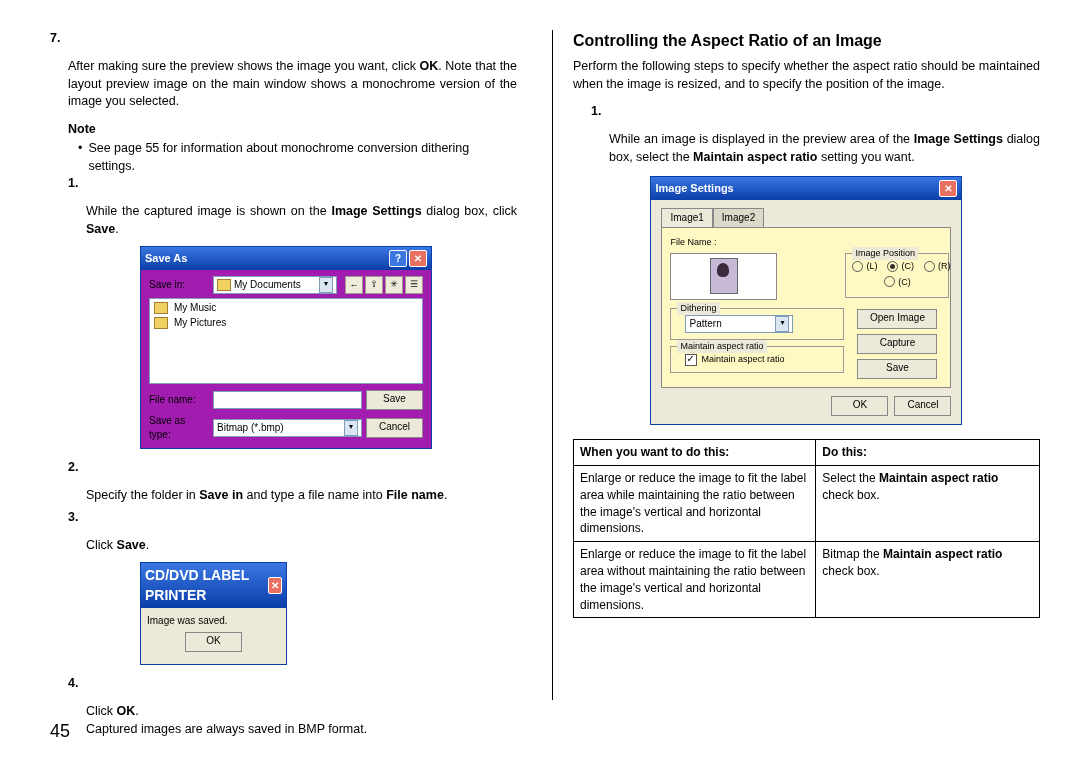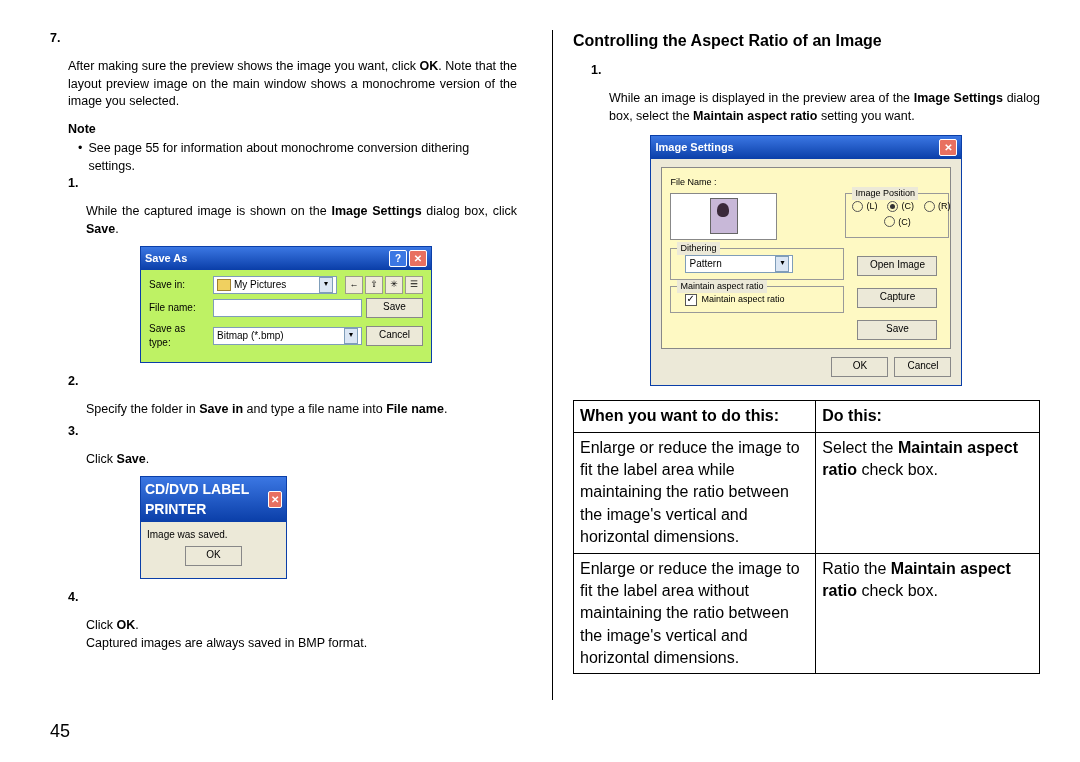--- a/index.html
+++ b/index.html
@@ -42,42 +42,42 @@
   .section-heading { font-weight: bold; font-size: 14px; margin: 24px 0 6px 0; }
   .col-right .section-heading { font-size: 16px; margin-top: 0; }
   .small-indent { margin-left: 18px; }
   .pagenum { position: absolute; bottom: 20px; left: 50px; font-size: 18px; }
 
   
   .saveas {
     width: 290px;
     margin: 8px 0 10px 90px;
     border: 1px solid #0a3ea8;
-    background: #bef264;
+    background: #a21caf;
     font-size: 10px;
     font-family: Tahoma, sans-serif;
   }
   .titlebar {
     background: linear-gradient(to bottom, #3b77e3, #0a3ea8);
     color: #fff;
     display: flex;
     align-items: center;
     justify-content: space-between;
     padding: 3px 4px;
     font-weight: bold;
     font-size: 11px;
   }
   .titlebar-right { display: flex; gap: 2px; }
   .win-btn {
     width: 16px; height: 15px; background: #e87060; color: #fff;
     display: flex; align-items: center; justify-content: center;
     font-size: 10px; border: 1px solid #fff; border-radius: 2px;
   }
   .help-btn { background: #3b77e3; }
-  .saveas-body { padding: 6px 8px 8px 8px; }
+  .saveas-body { padding: 6px 8px 2px 8px; }
   .saveas-row { display: flex; align-items: center; margin-bottom: 4px; gap: 4px; }
   .saveas-label { width: 60px; }
   .saveas-combo {
     background: #fff; border: 1px solid #7f9db9; height: 16px;
     flex: 1; display: flex; align-items: center; padding: 0 3px;
     justify-content: space-between;
   }
   .folder-icon { display: inline-block; width: 12px; height: 10px; background: #f0d060; border: 1px solid #a08030; margin-right: 3px; vertical-align: middle; }
   .combo-arrow { width: 12px; height: 14px; background: #dbe6f4; border: 1px solid #7f9db9; text-align: center; font-size: 8px; line-height: 12px; }
   .nav-icons { display: flex; gap: 2px; margin-left: 4px; }
@@ -132,31 +132,31 @@
   .thumb { width: 26px; height: 34px; background: #c8b8d8; border: 1px solid #666; position: relative; }
   .thumb::after { content: ""; position: absolute; top: 4px; left: 6px; width: 12px; height: 14px; background: #3a2a3a; border-radius: 50% 50% 40% 40%; }
   .groupbox { border: 1px solid #999; padding: 6px 6px 6px 6px; margin-bottom: 6px; position: relative; }
   .groupbox-title { position: absolute; top: -7px; left: 6px; background: #ece9d8; padding: 0 3px; font-size: 9px; }
   .radio-row { display: flex; gap: 10px; font-size: 9px; margin-bottom: 3px; }
   .radio { display: flex; align-items: center; gap: 3px; }
   .radio-dot { width: 9px; height: 9px; border: 1px solid #555; border-radius: 50%; display: inline-block; position: relative; }
   .radio-dot.checked::after { content: ""; position: absolute; top: 2px; left: 2px; width: 5px; height: 5px; background: #333; border-radius: 50%; }
   .flex-row { display: flex; gap: 8px; }
   .leftcol { flex: 1.2; }
-  .rightcol { width: 90px; display: flex; flex-direction: column; gap: 12px; align-items: center; padding-top: 4px; }
+  .rightcol { width: 90px; display: flex; flex-direction: column; gap: 5px; align-items: center; padding-top: 4px; }
   .imgset-btn { width: 78px; height: 18px; border: 1px solid #888; background: #ece9d8; text-align: center; line-height: 16px; font-size: 10px; }
   .chk { width: 10px; height: 10px; border: 1px solid #555; display: inline-block; background: #fff; position: relative; margin-right: 4px; vertical-align: middle; }
   .chk.checked::after { content: "✓"; position: absolute; top: -3px; left: 0; font-size: 10px; }
   .bottom-btns { display: flex; justify-content: flex-end; gap: 6px; margin-top: 8px; }
 
   
   table.info {
     border-collapse: collapse;
     width: 100%;
-    font-size: 16px;
+    font-size: 12px;
     margin-top: 6px;
   }
   table.info th, table.info td {
     border: 1px solid #000;
     padding: 4px 6px;
     text-align: left;
     vertical-align: top;
   }
   table.info th { font-weight: bold; }
   .cell-w { width: 52%; }
@@ -193,30 +193,40 @@
         <span>Save As</span>
         <div class="titlebar-right">
           <div class="win-btn help-btn">?</div>
           <div class="win-btn">✕</div>
         </div>
       </div>
       <div class="saveas-body">
         <div class="saveas-row">
           <span class="saveas-label">Save in:</span>
           <div class="saveas-combo">
-            <span><span class="folder-icon"></span><span>My Pictures</span></span>
+            <span><span class="folder-icon"></span><span>My Documents</span></span>
             <span class="combo-arrow">▾</span>
           </div>
           <div class="nav-icons">
             <div class="nav-ico">←</div>
             <div class="nav-ico">⇧</div>
             <div class="nav-ico">✳</div>
             <div class="nav-ico">☰</div>
           </div>
         </div>
+        <div class="filelist">
+          <div class="file-item">
+              <span class="folder-icon"></span>
+              <span>My Music</span>
+            </div>
+          <div class="file-item">
+              <span class="folder-icon"></span>
+              <span>My Pictures</span>
+            </div>
+        </div>
         <div class="saveas-row">
           <span class="saveas-label">File name:</span>
           <div class="saveas-filename"></div>
           <div class="dlg-btn">Save</div>
         </div>
         <div class="saveas-row">
           <span class="saveas-label">Save as type:</span>
           <div class="saveas-combo">
             <span>Bitmap (*.bmp)</span>
             <span class="combo-arrow">▾</span>
@@ -256,34 +266,39 @@
         <span>Click </span><span class="bold">OK</span><span>.</span>
         <div>Captured images are always saved in BMP format.</div>
       </div>
     </div>
   </div>
 
   <div class="divider"></div>
 
   <div class="col col-right">
     <div class="section-heading">Controlling the Aspect Ratio of an Image</div>
+    <div style="text-align:justify">Perform the following steps to specify whether the aspect ratio should be maintained when the image is resized, and to specify the position of the image.</div>
 
     <div class="step small-indent" style="margin-top:10px">
       <div class="step-num">1.</div>
       <div class="step-body">
         <span>While an image is displayed in the preview area of the </span><span class="bold">Image Settings</span><span> dialog box, select the </span><span class="bold">Maintain aspect ratio</span><span> setting you want.</span>
       </div>
     </div>
 
     <div class="imgset">
       <div class="titlebar">
         <span>Image Settings</span>
         <div class="win-btn">✕</div>
       </div>
       <div class="imgset-body">
+        <div class="tabs">
+          <div class="tab active">Image1</div>
+          <div class="tab inactive">Image2</div>
+        </div>
         <div class="tabpanel">
           <div style="font-size:9px">File Name :</div>
           <div class="flex-row">
             <div class="leftcol">
               <div class="preview-box">
                 <div class="thumb"></div>
               </div>
               <div class="groupbox">
                 <div class="groupbox-title">Dithering</div>
                 <div class="saveas-combo" style="width:100px;margin-left:8px">
@@ -340,20 +355,20 @@
           <tr>
         <th class="cell-w">When you want to do this:</th>
         <th>Do this:</th>
       </tr>
       <tr>
         <td>Enlarge or reduce the image to fit the label area while maintaining the ratio between the image's vertical and horizontal dimensions.</td>
         <td><span>Select the </span><span class="bold">Maintain aspect ratio</span><span> check box.</span></td>
       </tr>
       <tr>
         <td>Enlarge or reduce the image to fit the label area without maintaining the ratio between the image's vertical and horizontal dimensions.</td>
-        <td><span>Ratio the </span><span class="bold">Maintain aspect ratio</span><span> check box.</span></td>
+        <td><span>Bitmap the </span><span class="bold">Maintain aspect ratio</span><span> check box.</span></td>
       </tr>
     </tbody>
       </table>
   </div>
 </div>
 
 <div class="pagenum">45</div>
 
 </body></html>

